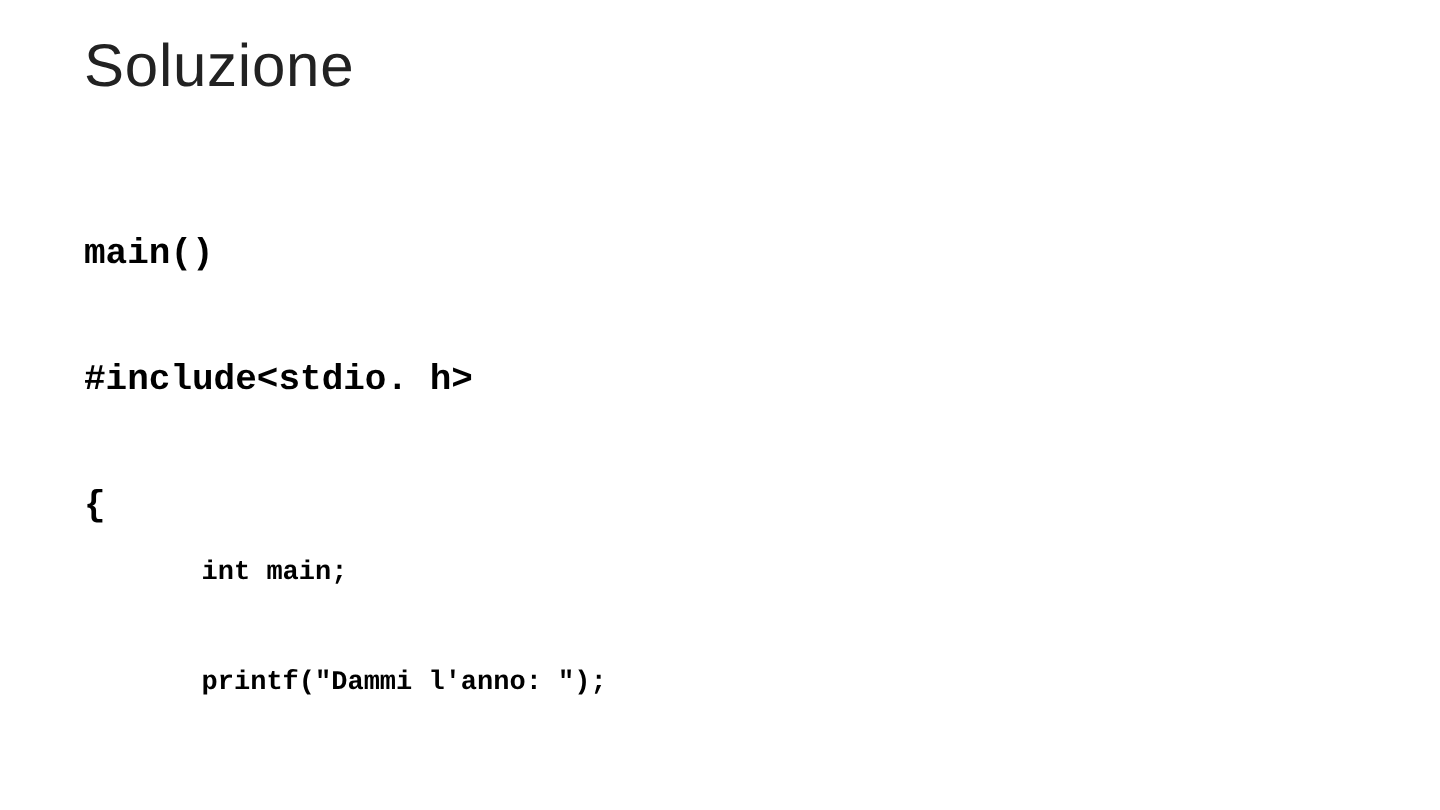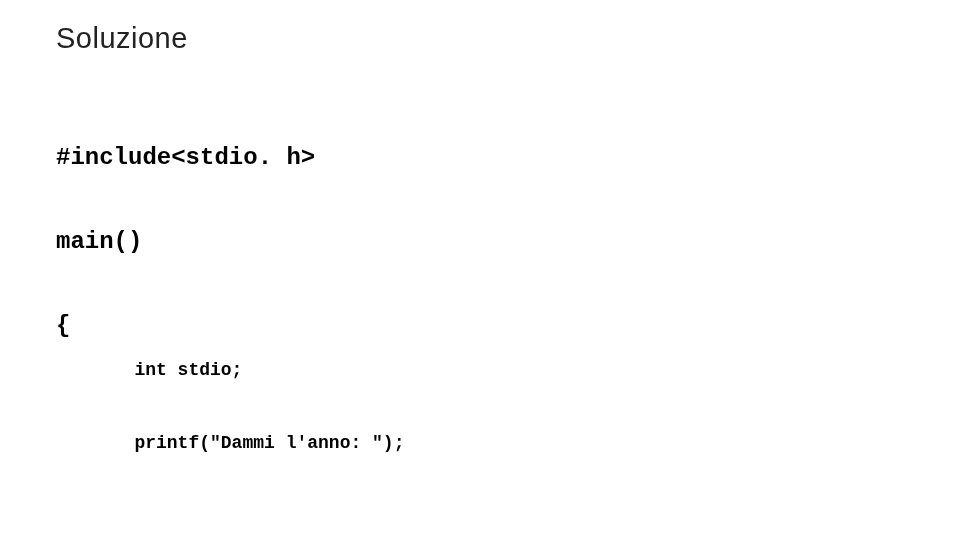--- a/index.html
+++ b/index.html
@@ -9,21 +9,21 @@
     height: 540px;
     background: #ffffff;
     font-family: "Segoe UI Light", "Segoe UI", "Helvetica Neue", Arial, sans-serif;
     color: #1a1a1a;
     box-sizing: border-box;
   }
   .slide {
     padding: 22px 56px 0 56px;
   }
   .title {
-    font-size: 29px;
+    font-size: 40px;
     font-weight: 300;
     letter-spacing: 0.5px;
     margin-bottom: 36px;
     color: #222;
   }
   .code-block {
     font-family: "Courier New", Courier, monospace;
     font-size: 19px;
     line-height: 1.35;
     color: #000;
@@ -51,27 +51,27 @@
     width: 64px;
   }
 </style>
 </head>
 <body>
 
 <div class="slide">
   <div class="title">Soluzione</div>
 
   <div class="code-block">
+    <div class="code-large">main()</div>
     <div class="code-large">#include&lt;stdio. h&gt;</div>
-    <div class="code-large">main()</div>
     <div class="body-row">
       <div class="brace">{</div>
       <div class="indent"></div>
       <div class="code-small">
-        <div>int stdio;</div>
+        <div>int main;</div>
         <div>printf("Dammi l'anno: ");</div>
         
         
         
         
       </div>
     </div>
     
   </div>
 </div>

